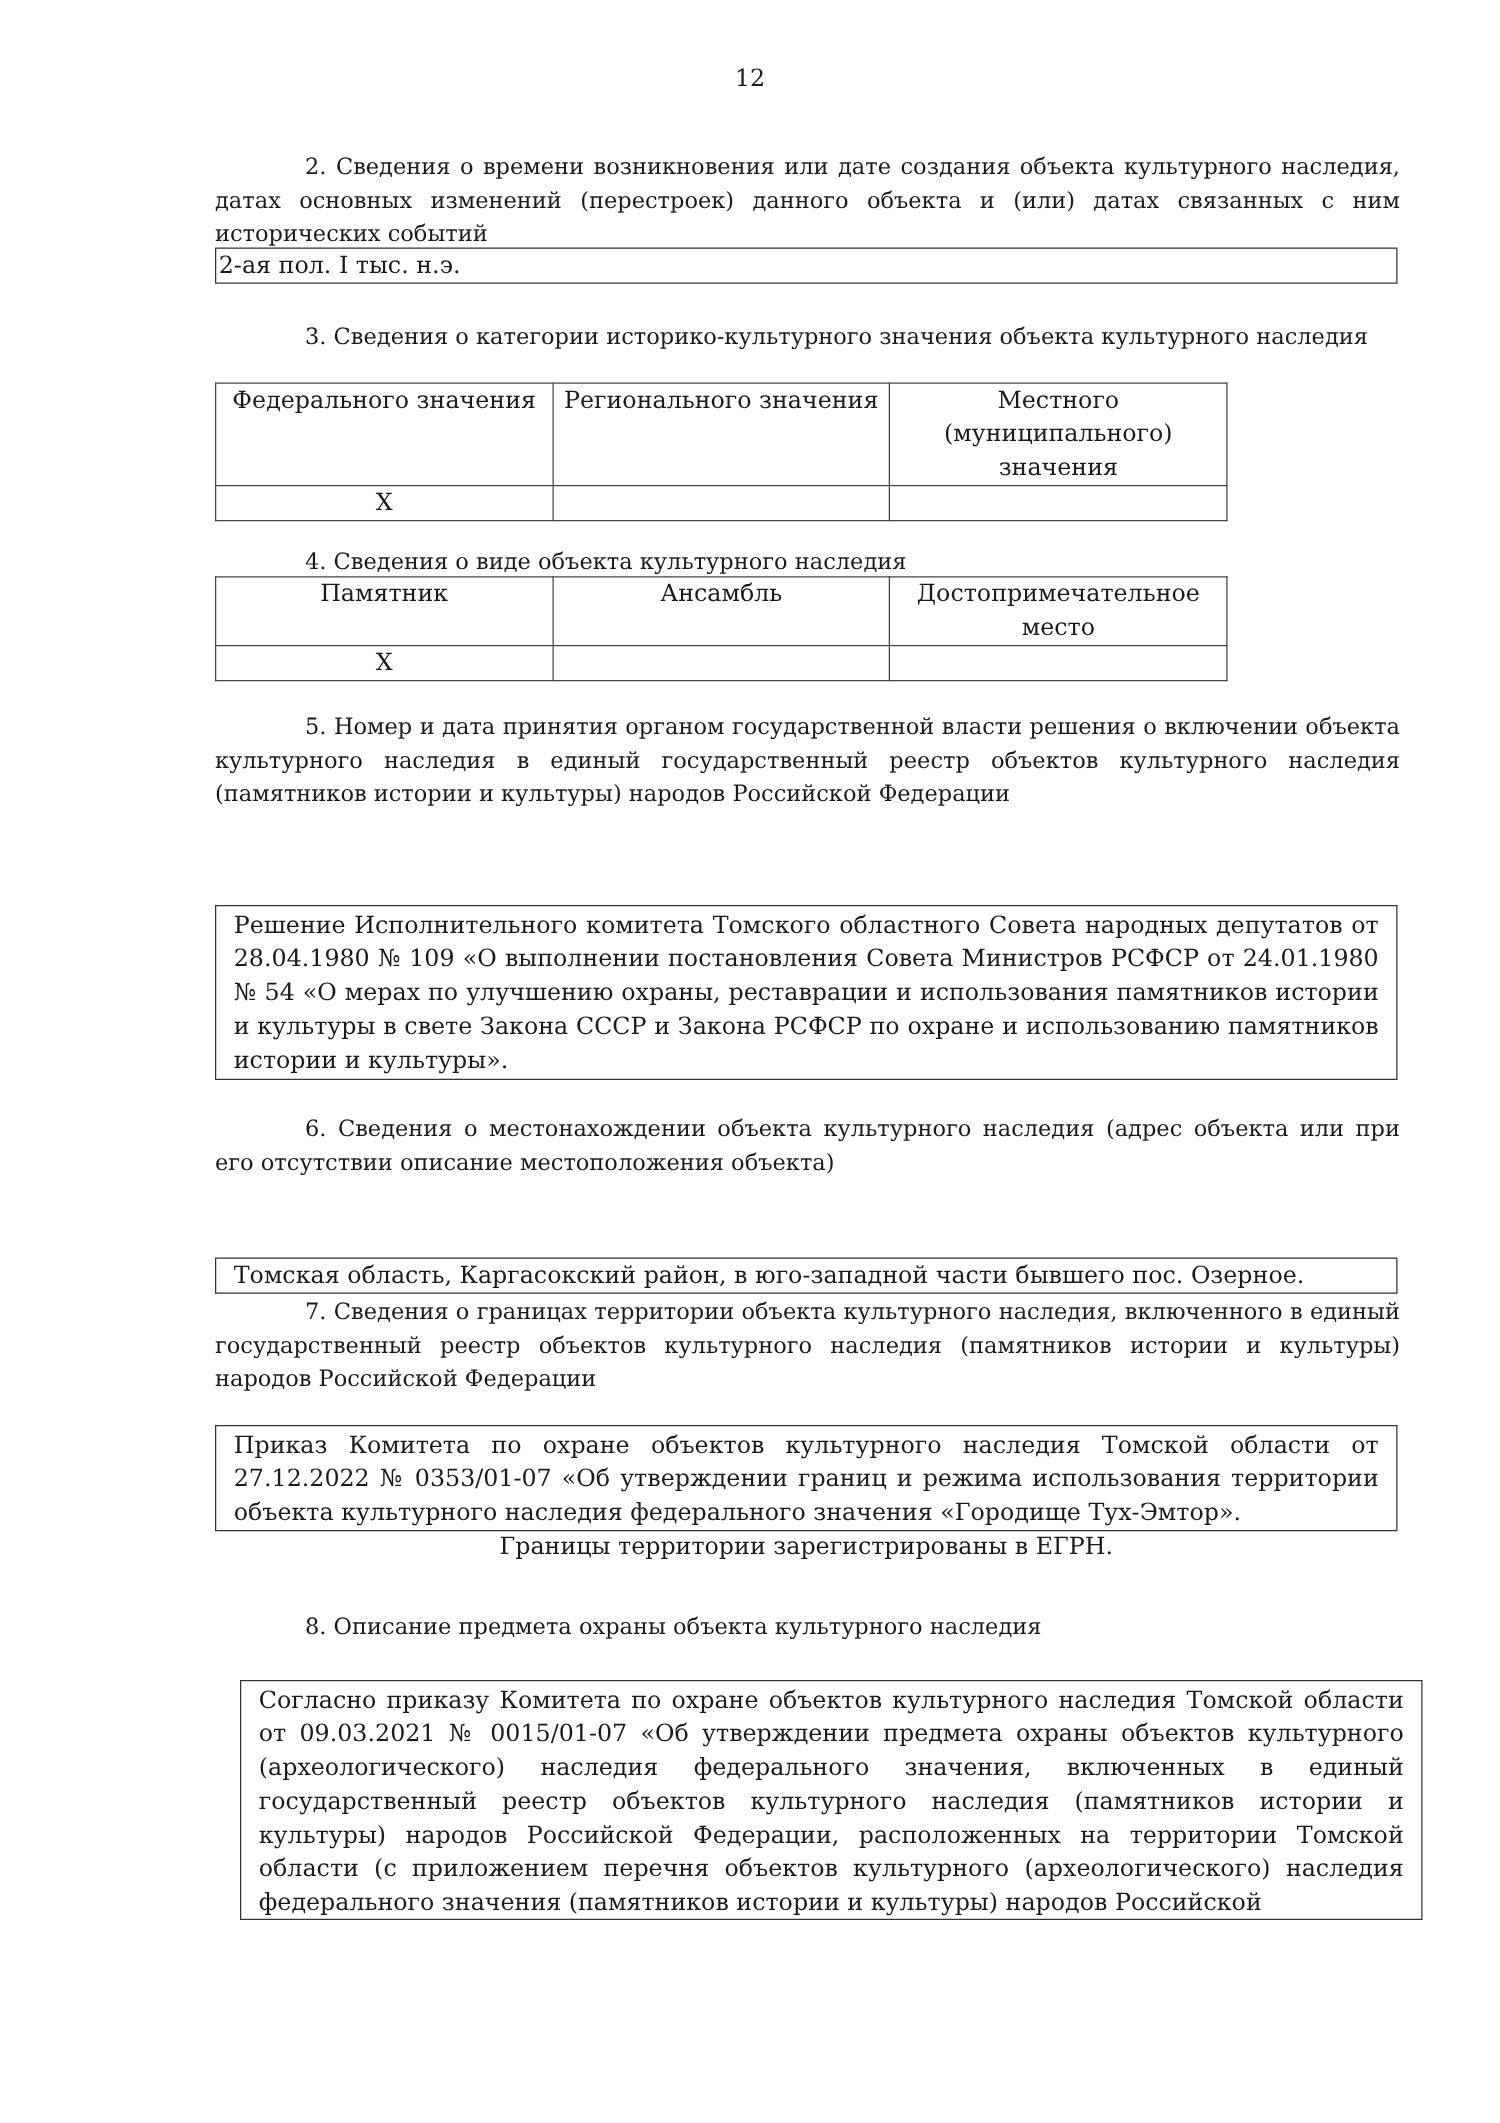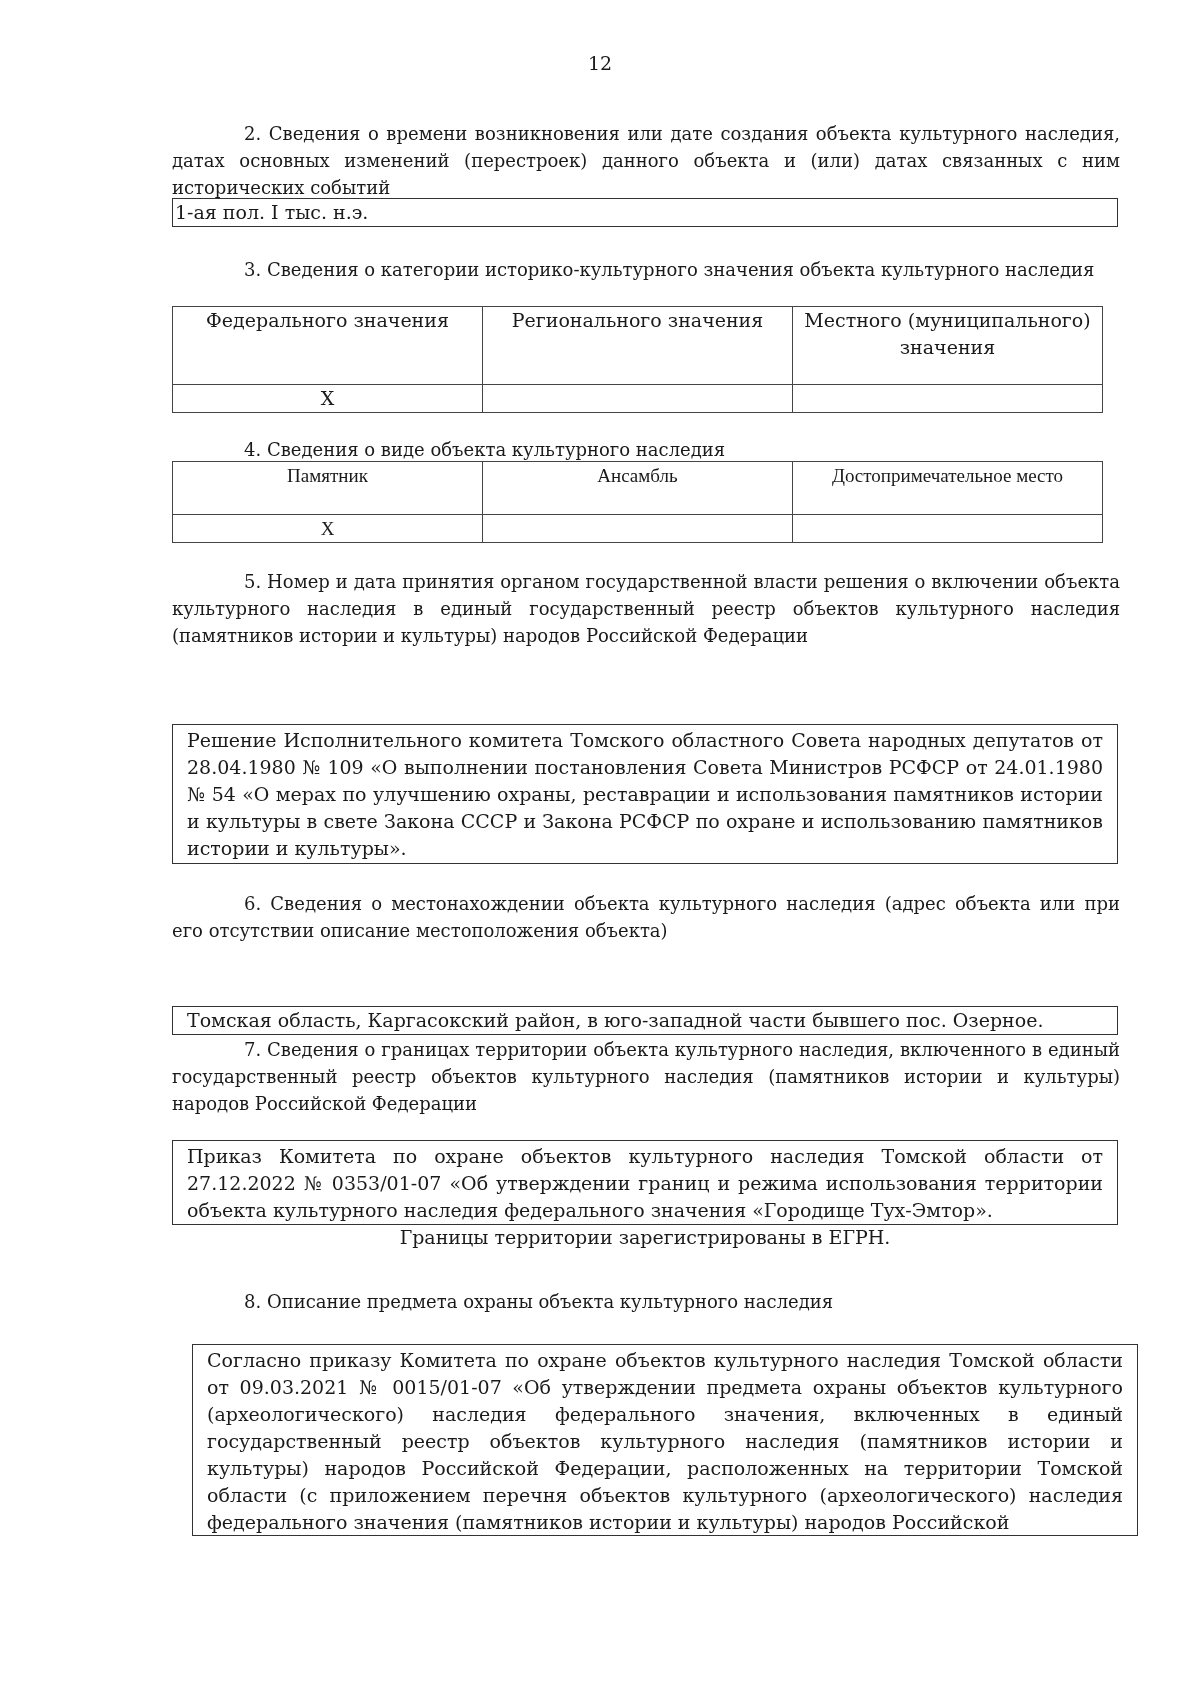--- a/index.html
+++ b/index.html
@@ -22,58 +22,58 @@
   .para .indent { display: inline-block; width: 72px; }
   .box {
     position: absolute; left: 0; width: 946px;
     border: 1.5px solid #333;
     font-size: 19px; line-height: 27px; text-align: justify;
     box-sizing: border-box;
   }
   .box.p14 { padding: 0 14px; }
   .box.p2 { padding: 0 2px; }
   table.grid {
-    position: absolute; left: 0; width: 931px; border-collapse: collapse;
+    position: absolute; left: 0; width: 810px; border-collapse: collapse;
     font-size: 19px; line-height: 27px;
   }
   table.grid td {
     border: 1.5px solid #444; text-align: center; vertical-align: top;
     width: 33.33%; padding: 0 4px;
   }
 </style>
 </head>
 <body>
 
 <div class="page-num">12</div>
 
 <div class="content">
 
   <div class="para" style="top:120px;"><span class="indent"></span><span>2. Сведения о времени возникновения или дате создания объекта культурного наследия, датах основных изменений (перестроек) данного объекта и (или) датах связанных с ним исторических событий</span></div>
   <div class="box p2" style="top:198px; height:29px;">
-    <span>1-ая пол. I тыс. н.э.</span>
+    <span>2-ая пол. I тыс. н.э.</span>
   </div>
 
   <div class="para" style="top:256px;"><span class="indent"></span><span>3. Сведения о категории историко-культурного значения объекта культурного наследия</span></div>
   <table class="grid" style="top:306px;">
     <tbody>
         <tr style="height:78px;">
       <td>Федерального значения</td>
       <td>Регионального значения</td>
       <td>Местного (муниципального) значения</td>
     </tr>
     <tr style="height:26px;">
       <td>X</td>
       <td></td>
       <td></td>
     </tr>
   </tbody>
     </table>
 
   <div class="para" style="top:436px;"><span class="indent"></span><span>4. Сведения о виде объекта культурного наследия</span></div>
-  <table class="grid" style="top:461px;font-family:Liberation Serif, serif;">
+  <table class="grid" style="top:461px;">
     <tbody>
         <tr style="height:53px;">
       <td>Памятник</td>
       <td>Ансамбль</td>
       <td>Достопримечательное место</td>
     </tr>
     <tr style="height:26px;">
       <td>X</td>
       <td></td>
       <td></td>

